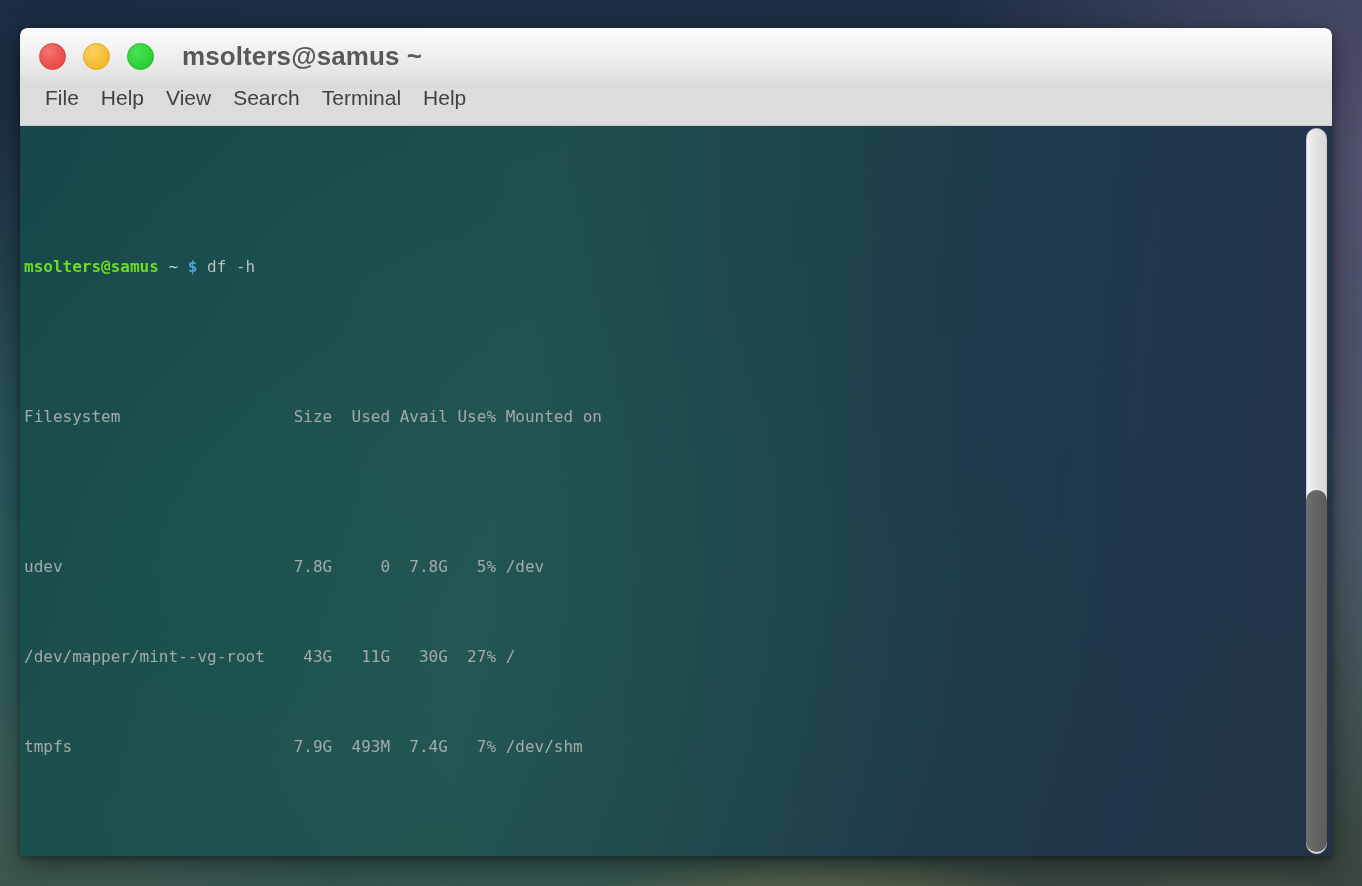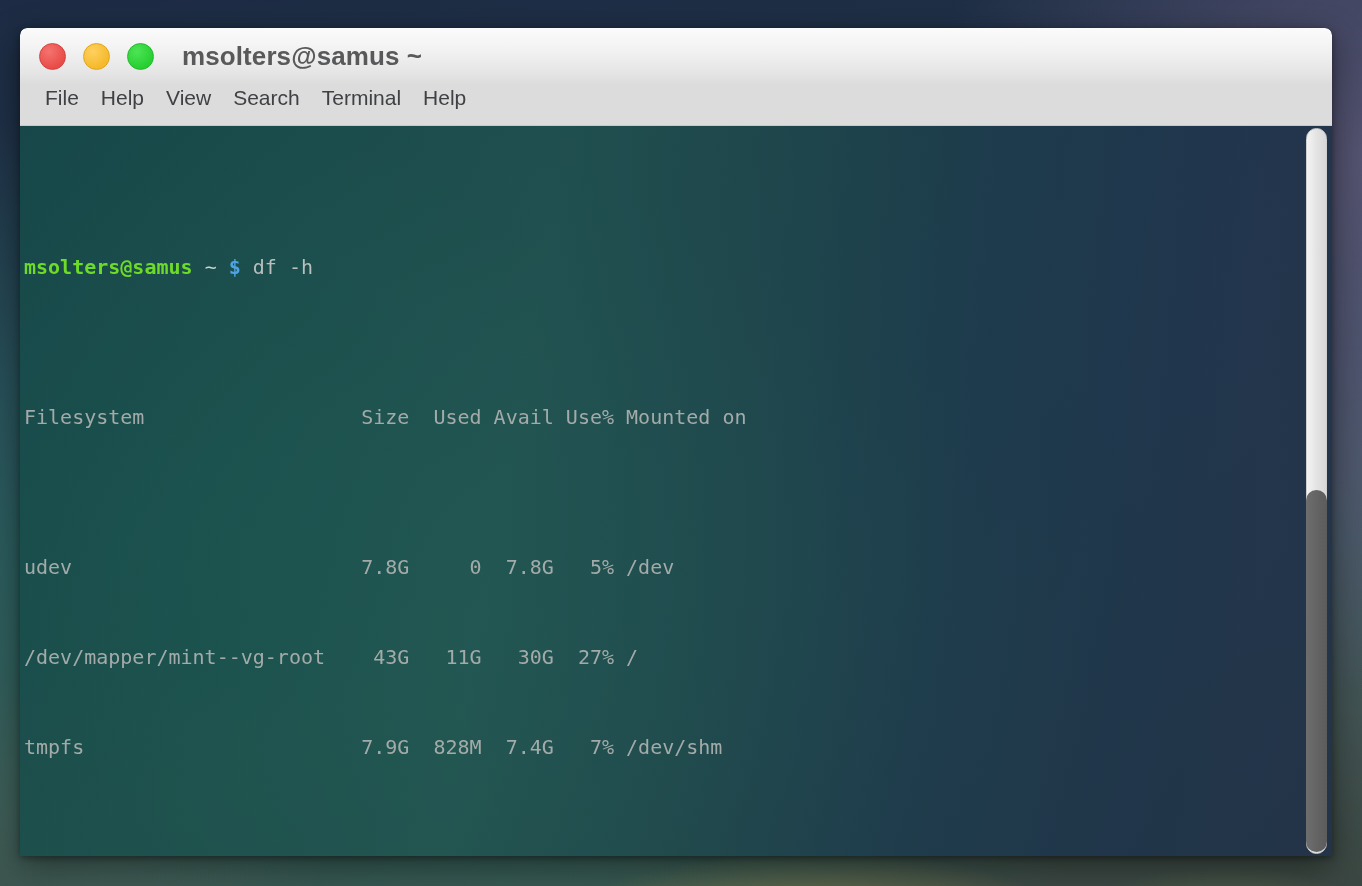--- a/index.html
+++ b/index.html
@@ -107,21 +107,21 @@
         rgba(28,58,76,.90) 70%,
         rgba(30,52,74,.92) 84%,
         rgba(34,50,72,.93) 100%);
     overflow:hidden;
   }
   #screen{
     position:absolute;
     left:0; top:0; right:0; bottom:0;
     padding:6px 0 0 4px;
     font-family:"DejaVu Sans Mono","Liberation Mono",monospace;
-    font-size:20px;
+    font-size:16px;
     line-height:30px;
     color:#a8b0ae;
     white-space:pre;
     letter-spacing:0px;
   }
   .ln{ height:30px; }
   .user   { color:#6fdb29; font-weight:bold; }
   .tilde  { color:#c8d5d2; }
   .dollar { color:#4fa3e3; font-weight:bold; }
   .cmd    { color:#b8bfbd; }
@@ -178,21 +178,21 @@
 
         
         <div class="ln"><span class="user">msolters@samus</span><span class="out"> </span><span class="tilde">~</span><span class="out"> </span><span class="dollar">$</span><span class="out"> </span><span class="cmd">df -h</span></div>
 
         
         <div class="ln out">Filesystem                  Size  Used Avail Use% Mounted on</div>
 
         
         <div class="ln out">udev                        7.8G     0  7.8G   5% /dev</div>
         <div class="ln out">/dev/mapper/mint--vg-root    43G   11G   30G  27% /</div>
-        <div class="ln out">tmpfs                       7.9G  828M  7.4G   7% /dev/shm</div>
+        <div class="ln out">tmpfs                       7.9G  493M  7.4G   7% /dev/shm</div>
         
         
         
         
         
         
 
         
         
 

